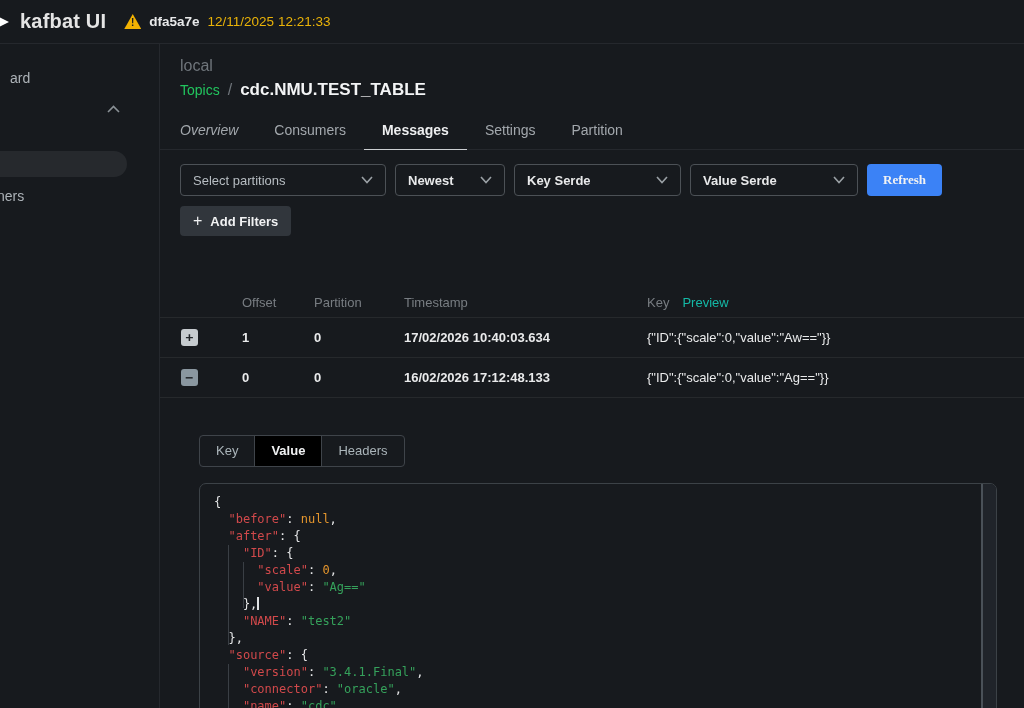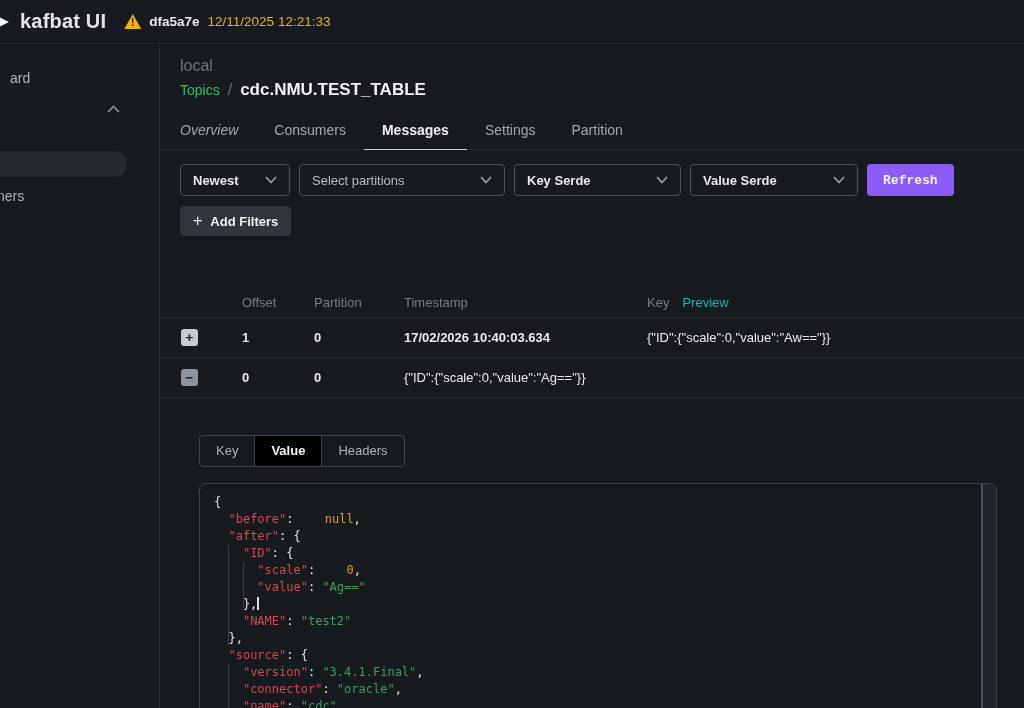--- a/index.html
+++ b/index.html
@@ -63,23 +63,23 @@
   
   .filterbar { display:flex; align-items:center; gap:9px; margin:14px 0 0 20px; }
   .select {
     height:32px; border:1px solid #4C5156; border-radius:4px;
     display:flex; align-items:center; justify-content:space-between;
     padding:0 12px; cursor:pointer; background:transparent;
   }
   .select span { font-size:13px; font-weight:600; color:#E8E9EA; }
   .select.muted span { font-weight:400; color:#B7BDC2; }
   .btn {
-    height:32px; background:#8b5cf6; border:none; border-radius:4px;
+    height:32px; background:#3b82f6; border:none; border-radius:4px;
     color:#F1F2F3; font-weight:700; font-size:13px; padding:0 16px;
-    font-family:Liberation Mono, monospace; cursor:pointer;
+    font-family:Liberation Serif, serif; cursor:pointer;
   }
   .addfilters {
     margin:10px 0 0 20px; display:inline-flex; align-items:center; gap:8px;
     height:30px; background:#31363C; border-radius:4px; padding:0 13px;
     color:#F1F2F3; font-weight:700; font-size:13px; cursor:pointer;
   }
   .addfilters .plus { font-size:16px; font-weight:400; }
 
   
   .msgtable { margin-top:51px; }
@@ -125,21 +125,21 @@
     background:#20242A; border-left:2px solid #4A5158;
   }
   .codelines {
     font-family:"DejaVu Sans Mono", monospace; font-size:12px;
     line-height:17px; padding:10px 0 0 14px; white-space:pre;
     position:relative; z-index:2;
   }
   .tok-p { color:#E6E7E8; }
   .tok-k { color:#D1494B; }
   .tok-s { color:#35A15B; }
-  .tok-n { color:#E5962D;margin-left:24px; }
+  .tok-n { color:#E5962D; }
   .caret {
     display:inline-block; width:2px; height:13px; background:#DFE1E3;
     vertical-align:-2px;
   }
   .iguide { position:absolute; width:1px; background:#3A3F45; z-index:1; }
   .iguide.g1 { left:28px; top:61px;  height:100px; }
   .iguide.g2 { left:43px; top:78px;  height:46px; }
   .iguide.g3 { left:28px; top:180px; height:46px; }
 </style>
 </head>
@@ -186,28 +186,28 @@
     <div class="tabs">
         <div class="tab">Overview</div>
         <div class="tab">Consumers</div>
         <div class="tab active">Messages</div>
         <div class="tab">Settings</div>
         <div class="tab">Partition</div>
       </div>
 
     <div class="filterbar">
       <span id="filter-selects" style="display:flex;gap:9px;">
+          <div class="select muted" style="width: 206px;">
+            <span>Select partitions</span>
+            <svg width="12" height="8" viewBox="0 0 12 8">
+              <path d="M1 1 L6 6.5 L11 1" fill="none" stroke="#9AA0A5" stroke-width="1.6"></path>
+            </svg>
+          </div>
           <div class="select" style="width: 110px;">
             <span>Newest</span>
-            <svg width="12" height="8" viewBox="0 0 12 8">
-              <path d="M1 1 L6 6.5 L11 1" fill="none" stroke="#9AA0A5" stroke-width="1.6"></path>
-            </svg>
-          </div>
-          <div class="select muted" style="width: 206px;">
-            <span>Select partitions</span>
             <svg width="12" height="8" viewBox="0 0 12 8">
               <path d="M1 1 L6 6.5 L11 1" fill="none" stroke="#9AA0A5" stroke-width="1.6"></path>
             </svg>
           </div>
           <div class="select" style="width: 167px; align-items: center;">
             <span>Key Serde</span>
             <svg width="12" height="8" viewBox="0 0 12 8">
               <path d="M1 1 L6 6.5 L11 1" fill="none" stroke="#9AA0A5" stroke-width="1.6"></path>
             </svg>
           </div>
@@ -246,20 +246,21 @@
             <div class="cell num">0</div>
             <div class="cell ts">17/02/2026 10:40:03.634</div>
             <div class="cell">{"ID":{"scale":0,"value":"Aw=="}}</div>
           </div>
           <div class="trow tbody-row">
             <div>
               <button class="toggle minus">−</button>
             </div>
             <div class="cell num">0</div>
             <div class="cell num">0</div>
+            <div class="cell ts">16/02/2026 17:12:48.133</div>
             <div class="cell">{"ID":{"scale":0,"value":"Ag=="}}</div>
           </div>
         </div>
     </div>
 
     <div class="segctrl">
         <div class="seg">Key</div>
         <div class="seg active">Value</div>
         <div class="seg">Headers</div>
       </div>

